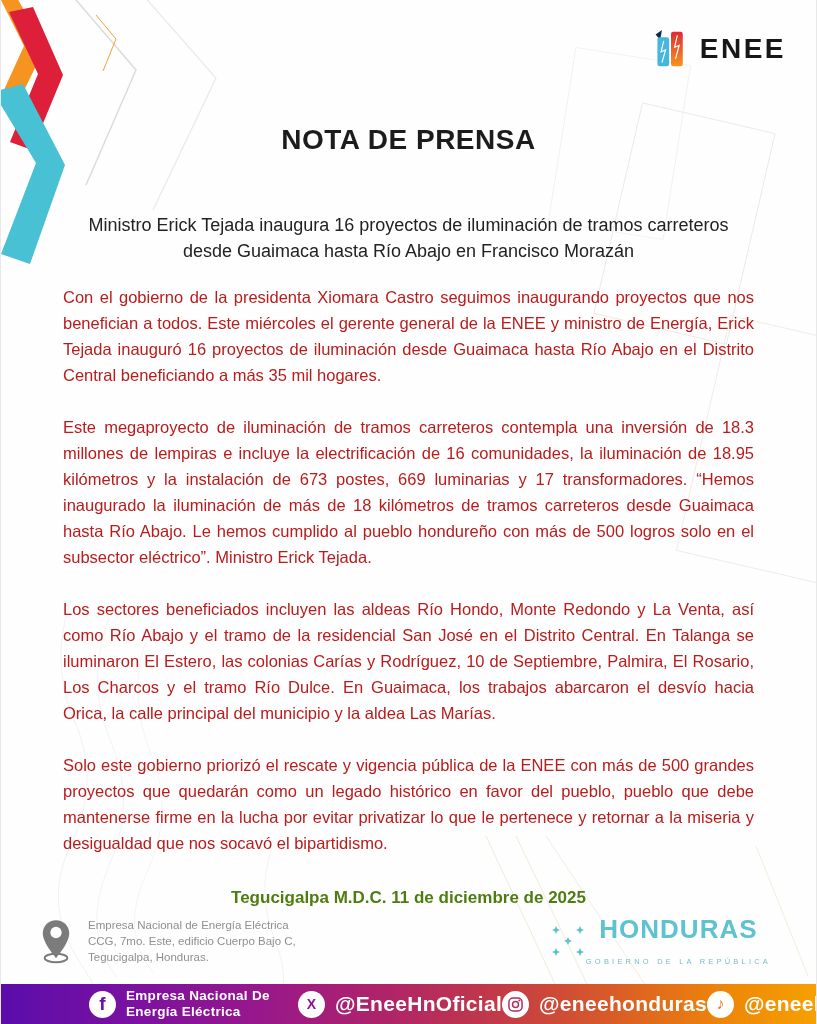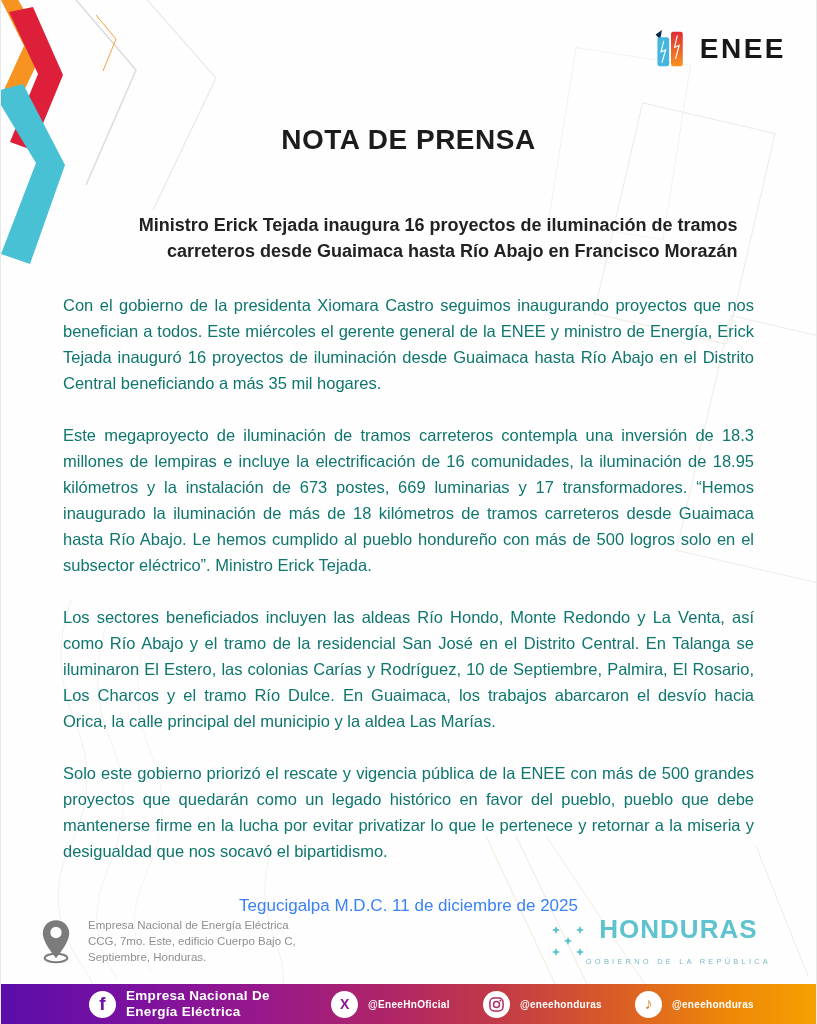--- a/index.html
+++ b/index.html
@@ -32,34 +32,34 @@
   .main{
     position:relative;
     padding:124px 62px 0 62px;
   }
   .title{
     margin:0 0 56px 0;
     text-align:center;
     font-size:28px;font-weight:800;letter-spacing:.5px;color:#1c1c1c;
   }
   .subtitle{
-    margin:0 auto 28px auto;
+    margin:0 auto 20px auto;
     max-width:658px;
-    text-align:right;
-    font-size:18px;font-weight:700;line-height:26px;color:#222;
+    text-align:center;
+    font-size:18px;font-weight:400;line-height:26px;color:#222;
   }
   .body-par{
     margin:0 0 26px 0;
-    font-size:16.5px;line-height:26px;color:#0f766e;
+    font-size:16.5px;line-height:26px;color:#b91c1c;
     text-align:justify;
   }
   .dateline{
     margin:32px 0 0 0;
     text-align:center;
-    font-size:17px;font-weight:400;color:#3b82f6;
+    font-size:17px;font-weight:700;color:#4d7c0f;
   }
   
   .footer-info{
     position:absolute;left:0;right:0;top:898px;height:86px;
     display:flex;justify-content:space-between;align-items:center;
     padding:0 45px 0 38px;box-sizing:border-box;
   }
   .address-block{display:flex;align-items:center;gap:15px;}
   .address-text{font-size:11.5px;line-height:16px;color:#8f8f8f;}
   .gov-logo{display:flex;align-items:center;gap:0;}
@@ -76,21 +76,21 @@
   }
   .s-item{display:flex;align-items:center;gap:10px;}
   .s-icon{
     width:27px;height:27px;border-radius:50%;background:#fff;
     display:flex;align-items:center;justify-content:center;flex:0 0 auto;
     font-weight:700;
   }
   .s-icon.fb{color:#6d10a8;font-size:19px;font-weight:800;}
   .s-icon.x{color:#8a1590;font-size:14px;font-weight:800;}
   .s-icon.tk{color:#e07a1c;font-size:16px;}
-  .s-label{font-size:10px;font-weight:700;letter-spacing:.3px;}
+  .s-label{font-size:21px;font-weight:700;letter-spacing:.3px;}
   .s-label.two-line{font-size:13.5px;width:172px;line-height:1.15;}
 </style>
 </head>
 <body>
 
 <div class="page">
 
   <svg class="deco deco-topleft" width="280" height="290" viewBox="0 0 280 290">
     <path d="M58,-20 L135,70 L85,185" stroke="#dcdcdc" stroke-width="1.5" fill="none"></path>
     <path d="M120,-30 L215,78 L152,210" stroke="#e9e9e7" stroke-width="1.2" fill="none"></path>
@@ -148,21 +148,21 @@
   <div class="footer-info">
     <div class="address-block">
       <svg width="34" height="46" viewBox="0 0 36 48">
         <ellipse cx="18" cy="42" rx="12" ry="4.5" fill="none" stroke="#7b7b7b" stroke-width="2"></ellipse>
         <path d="M18 2 C10 2 4 8 4 16 c0 10 14 26 14 26 s14 -16 14 -26 C32 8 26 2 18 2 z" fill="#7b7b7b"></path>
         <circle cx="18" cy="15" r="6" fill="#ffffff"></circle>
       </svg>
       <div class="address-text">
         <div>Empresa Nacional de Energía Eléctrica</div>
         <div>CCG, 7mo. Este, edificio Cuerpo Bajo C,</div>
-        <div>Septiembre, Honduras.</div>
+        <div>Tegucigalpa, Honduras.</div>
       </div>
     </div>
     <div class="gov-logo">
       <svg width="36" height="38" viewBox="0 0 36 38">
         <g fill="#5ec3ce">
           <path d="M6 4 l1.3 2.7 L10 8 l-2.7 1.3 L6 12 l-1.3-2.7 L2 8 l2.7-1.3 Z"></path>
           <path d="M30 4 l1.3 2.7 L34 8 l-2.7 1.3 L30 12 l-1.3-2.7 L26 8 l2.7-1.3 Z"></path>
           <path d="M18 15 l1.3 2.7 L22 19 l-2.7 1.3 L18 23 l-1.3-2.7 L14 19 l2.7-1.3 Z"></path>
           <path d="M6 26 l1.3 2.7 L10 30 l-2.7 1.3 L6 34 l-1.3-2.7 L2 30 l2.7-1.3 Z"></path>
           <path d="M30 26 l1.3 2.7 L34 30 l-2.7 1.3 L30 34 l-1.3-2.7 L26 30 l2.7-1.3 Z"></path>

